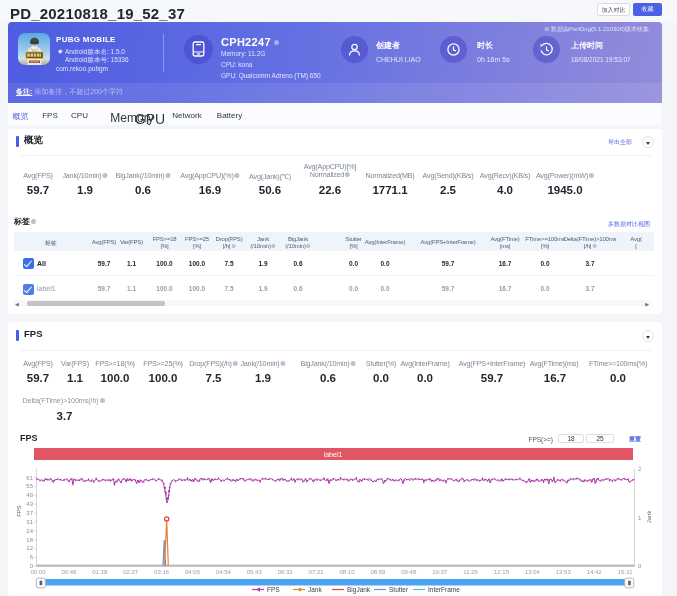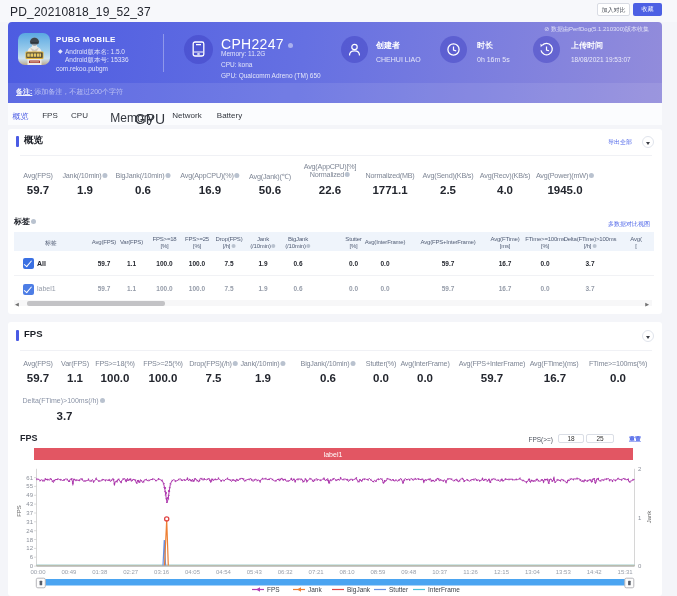--- a/index.html
+++ b/index.html
@@ -19,21 +19,21 @@
 .chk:after{content:"";position:absolute;left:3px;top:1px;width:3.2px;height:6.5px;border:solid #fff;border-width:0 1.5px 1.5px 0;transform:rotate(40deg)}
 .thdr{font-size:6px;color:#556078;line-height:7px;letter-spacing:-0.2px}
 .tval{font-size:6.5px;font-weight:bold;color:#23262e}
 .tval2{font-size:6.5px;font-weight:bold;color:#959ca9}
 .wtxt{color:rgba(255,255,255,0.82)}
 </style>
 </head>
 <body>
 <div class="abs" style="left:0;top:0;width:677px;height:22px;background:#f7f8fb"></div>
 
-<div class="abs" style="left:10px;top:5px;font-size:12px;font-weight:normal;color:#23262e;letter-spacing:0.2px">PD_20210818_19_52_37</div>
+<div class="abs" style="left:10px;top:5px;font-size:15px;font-weight:bold;color:#23262e;letter-spacing:0.2px">PD_20210818_19_52_37</div>
 <div class="abs" style="left:597px;top:2.5px;width:33px;height:13px;background:#fff;border:1px solid #d9dce4;border-radius:2px;font-size:6px;color:#454a54;text-align:center;line-height:12px">加入对比</div>
 <div class="abs" style="left:633px;top:2.5px;width:29px;height:13px;background:#4c60e4;border-radius:2px;font-size:6px;color:#fff;text-align:center;line-height:12.5px">收藏</div>
 
 <div class="abs" style="left:8px;top:22px;width:654px;height:81px;border-radius:4px 4px 0 0;background:linear-gradient(97deg,#4d5ce1 0%,#6570e2 45%,#928cdb 100%);overflow:hidden">
 
   <svg class="abs" style="left:10px;top:11px" width="32" height="32" viewBox="0 0 32 32">
       <defs>
         <linearGradient id="sky" x1="0" y1="0" x2="0" y2="1">
           <stop offset="0" stop-color="#5aa8e2"></stop>
           <stop offset="0.55" stop-color="#9ccdec"></stop>
@@ -71,21 +71,21 @@
   <div class="abs wtxt" style="left:48px;top:43px;font-size:6.5px">com.rekoo.pubgm</div>
   <div class="abs" style="left:155px;top:12px;width:1px;height:38px;background:rgba(255,255,255,0.32)"></div>
 
   <div class="abs" style="left:176px;top:12.5px;width:29px;height:29px;border-radius:50%;background:rgba(57,57,190,0.42)"></div>
   <svg class="abs" style="left:183px;top:19px" width="15" height="16" viewBox="0 0 15 16">
       <rect x="2.2" y="1" width="10.6" height="14" rx="1.8" fill="none" stroke="#fff" stroke-width="1.3"></rect>
       <line x1="5" y1="3.6" x2="10" y2="3.6" stroke="#fff" stroke-width="1.2"></line>
       <line x1="3" y1="11" x2="12" y2="11" stroke="#fff" stroke-width="1"></line>
       <line x1="6.3" y1="13" x2="8.7" y2="13" stroke="#fff" stroke-width="1.4"></line>
     </svg>
-  <div class="abs" style="left:213px;top:14px;font-size:14px;font-weight:normal;color:#fff;letter-spacing:0.3px">CPH2247 <span style="display:inline-block;width:5px;height:5px;border-radius:50%;background:rgba(255,255,255,0.45);vertical-align:1px"></span></div>
+  <div class="abs" style="left:213px;top:14px;font-size:11px;font-weight:bold;color:#fff;letter-spacing:0.3px">CPH2247 <span style="display:inline-block;width:5px;height:5px;border-radius:50%;background:rgba(255,255,255,0.45);vertical-align:1px"></span></div>
   <div class="abs wtxt" style="left:213px;top:28px;font-size:6.5px">Memory: 11.2G</div>
   <div class="abs wtxt" style="left:213px;top:39px;font-size:6.5px">CPU: kona</div>
   <div class="abs wtxt" style="left:213px;top:50px;font-size:6.5px">GPU: Qualcomm Adreno (TM) 650</div>
 
   <div class="abs" style="left:333px;top:13.5px;width:27px;height:27px;border-radius:50%;background:rgba(57,57,190,0.42)"></div>
   <svg class="abs" style="left:339px;top:19.5px" width="15" height="15" viewBox="0 0 15 15">
       <circle cx="7.5" cy="5" r="2.7" fill="none" stroke="#fff" stroke-width="1.2"></circle>
       <path d="M2.5 13.5 Q2.5 8.8 7.5 8.8 Q12.5 8.8 12.5 13.5" fill="none" stroke="#fff" stroke-width="1.2"></path>
     </svg>
   <div class="abs" style="left:368px;top:18px;font-size:8px;font-weight:bold;color:#fff">创建者</div>

